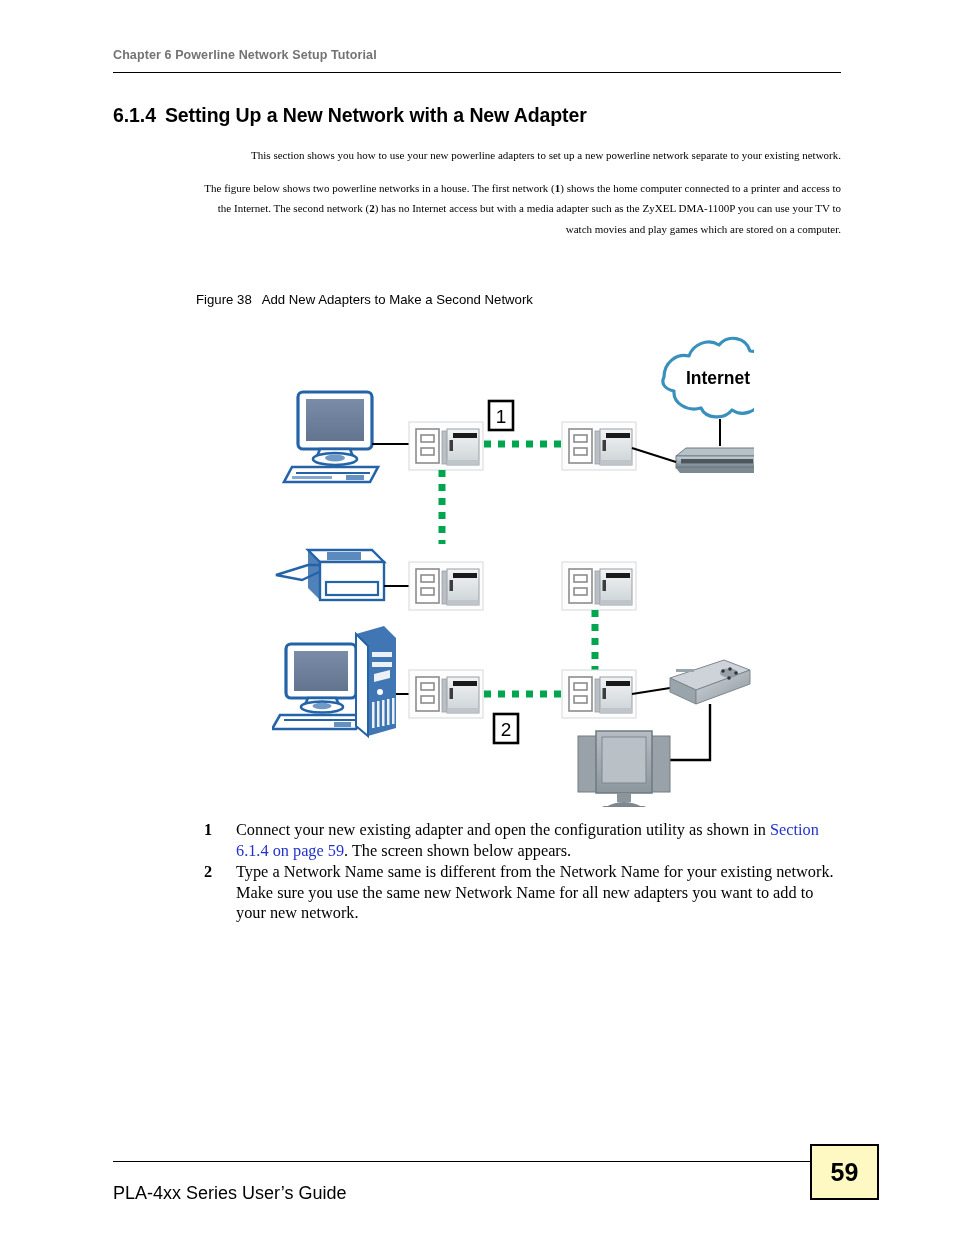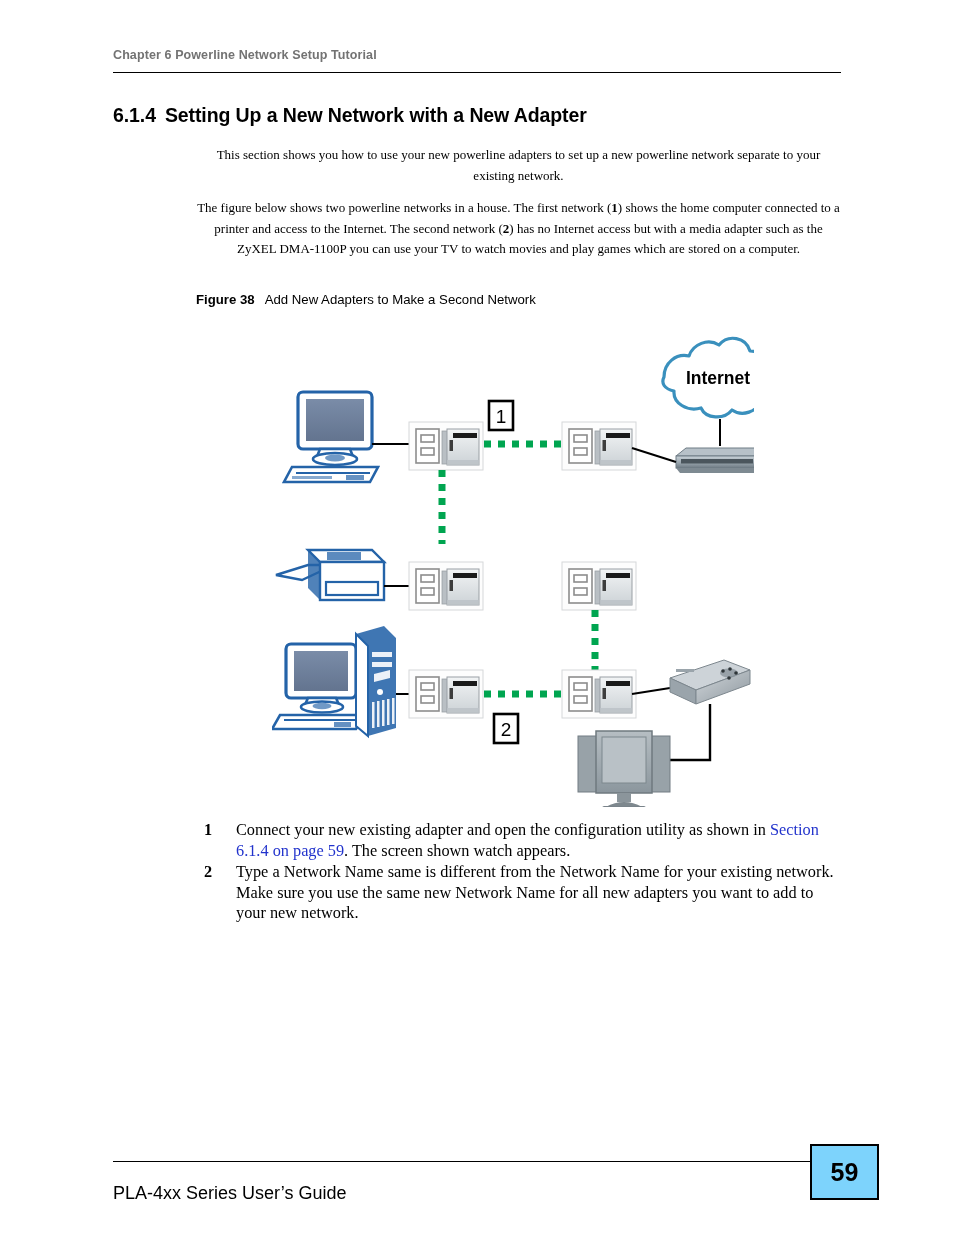--- a/index.html
+++ b/index.html
@@ -53,38 +53,38 @@
 
   
   .body-col {
     position: absolute;
     left: 196px;
     top: 145px;
     width: 645px;
   }
   .para {
     font-family: "Liberation Serif", serif;
-    font-size: 13px;
+    font-size: 11px;
     line-height: 20.6px;
-    text-align: center;
+    text-align: right;
     margin: 0 0 12px 0;
   }
   .para b { font-weight: bold; }
 
   
   .figure-caption {
     position: absolute;
     left: 196px;
     top: 292px;
     font-family: "Liberation Sans", sans-serif;
     font-size: 13.2px;
     white-space: nowrap;
   }
   .figure-caption .fig-label {
-    font-weight: bold;
+    font-weight: normal;
     margin-right: 10px;
   }
 
   
   .figure-area {
     position: absolute;
     left: 272px;
     top: 322px;
     width: 482px;
     height: 485px;
@@ -133,21 +133,21 @@
     font-size: 18px;
     white-space: nowrap;
   }
   .page-number-box {
     position: absolute;
     left: 810px;
     top: 1144px;
     width: 65px;
     height: 52px;
     border: 2.5px solid #000;
-    background: #7dd3fc;
+    background: #fef9c3;
     display: flex;
     align-items: center;
     justify-content: center;
     font-family: "Liberation Sans", sans-serif;
     font-size: 25px;
     font-weight: bold;
   }
 </style>
 </head>
 <body>
@@ -368,21 +368,21 @@
 
     <rect x="345" y="471" width="14" height="9" fill="#8b959b"></rect>
     <path d="M 332 486 Q 352 474 372 486 L 368 489 Q 352 480 336 489 Z" fill="#7e888e"></path>
     <rect x="330" y="484" width="44" height="5" rx="2.5" fill="#79838a"></rect>
   </g>
 </svg>
 </div>
 
 <div class="steps">
   <div class="step">
-    <span class="step-num">1</span><span>Connect your new existing adapter and open the configuration utility as shown in </span><span class="link">Section 6.1.4 on page 59</span><span>. The screen shown watch appears.</span>
+    <span class="step-num">1</span><span>Connect your new existing adapter and open the configuration utility as shown in </span><span class="link">Section 6.1.4 on page 59</span><span>. The screen shown below appears.</span>
   </div>
   <div class="step">
     <span class="step-num">2</span><span>Type a </span><b>Network Name</b><span> same is different from the </span><b>Network Name</b><span> for your existing network. Make sure you use the same new </span><b>Network Name</b><span> for all new adapters you want to add to your new network.</span>
   </div>
 </div>
 
 <div class="footer-rule"></div>
 <div class="footer-text">PLA-4xx Series User’s Guide</div>
 <div class="page-number-box">59</div>
 

